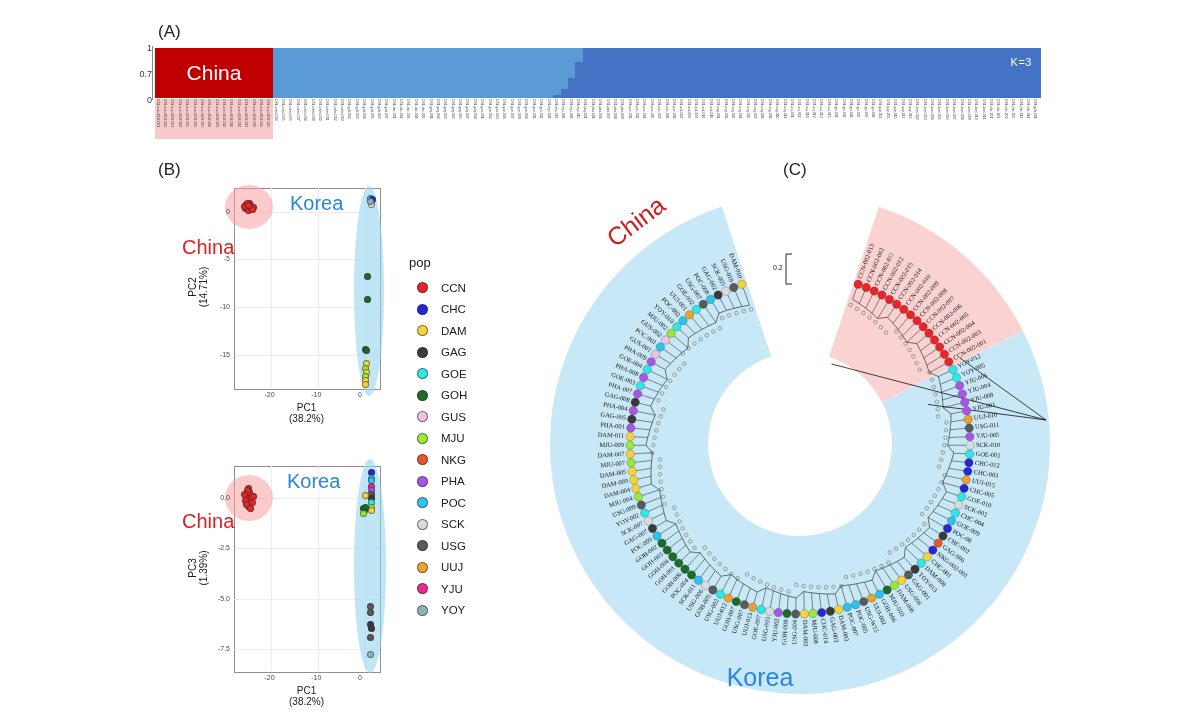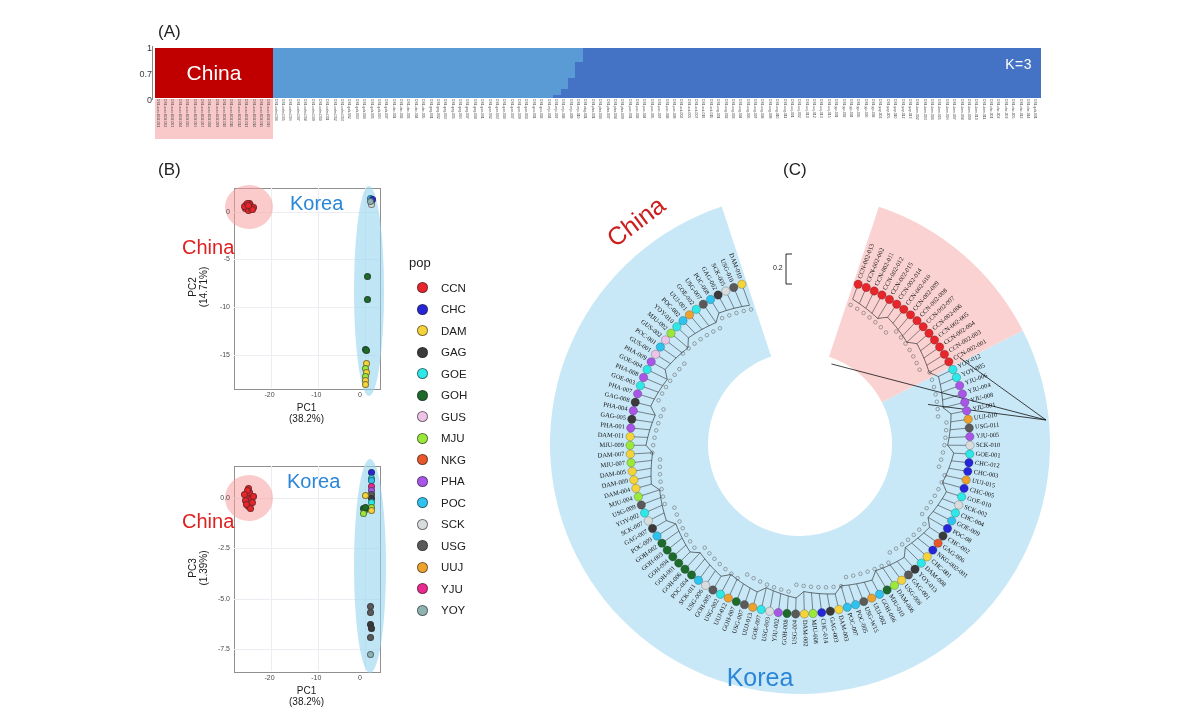--- a/index.html
+++ b/index.html
@@ -6,21 +6,21 @@
   body{width:1200px;height:720px;position:relative;overflow:hidden;
        font-family:"Liberation Sans",sans-serif;color:#1a1a1a;}
   .panel-tag{position:absolute;font-size:17px;color:#222;font-family:"Liberation Sans",sans-serif;}
 
   
   #panelA{position:absolute;left:155px;top:48px;width:885px;height:50px;}
   #panelA .bar{position:absolute;top:0;height:50px;}
   #aAxis{position:absolute;left:131px;top:44px;width:24px;height:58px;}
   #aAxis div{position:absolute;right:3px;font-size:9px;color:#3a3a3a;line-height:1;}
   .axis-line-a{position:absolute;left:152px;top:46px;width:1px;height:54px;background:#8a8a8a;}
-  #kLabel{position:absolute;right:8px;top:8px;font-size:14px;color:#ffffff;
+  #kLabel{position:absolute;right:8px;top:8px;font-size:11px;color:#ffffff;
           font-family:"Liberation Sans",sans-serif;letter-spacing:.5px;}
   #chinaLabelA{position:absolute;left:0;top:0;width:118px;height:50px;
           display:flex;align-items:center;justify-content:center;
           color:#fff;font-size:21px;}
   
   #idStrip{position:absolute;left:155px;top:99px;width:885px;height:40px;display:flex;}
   #idStrip .cell{flex:1 1 0;position:relative;height:40px;}
   #idStrip .cell span{position:absolute;left:50%;top:0;
       transform-origin:left top;transform:rotate(90deg);
       font-size:3.3px;white-space:nowrap;color:#4a4a4a;line-height:1;}

